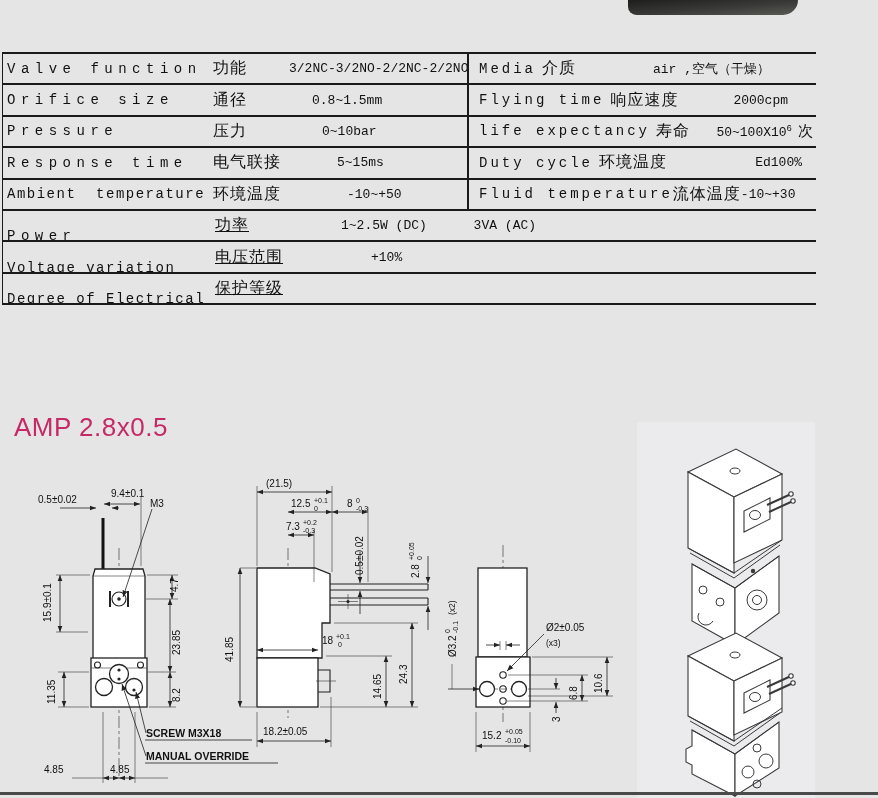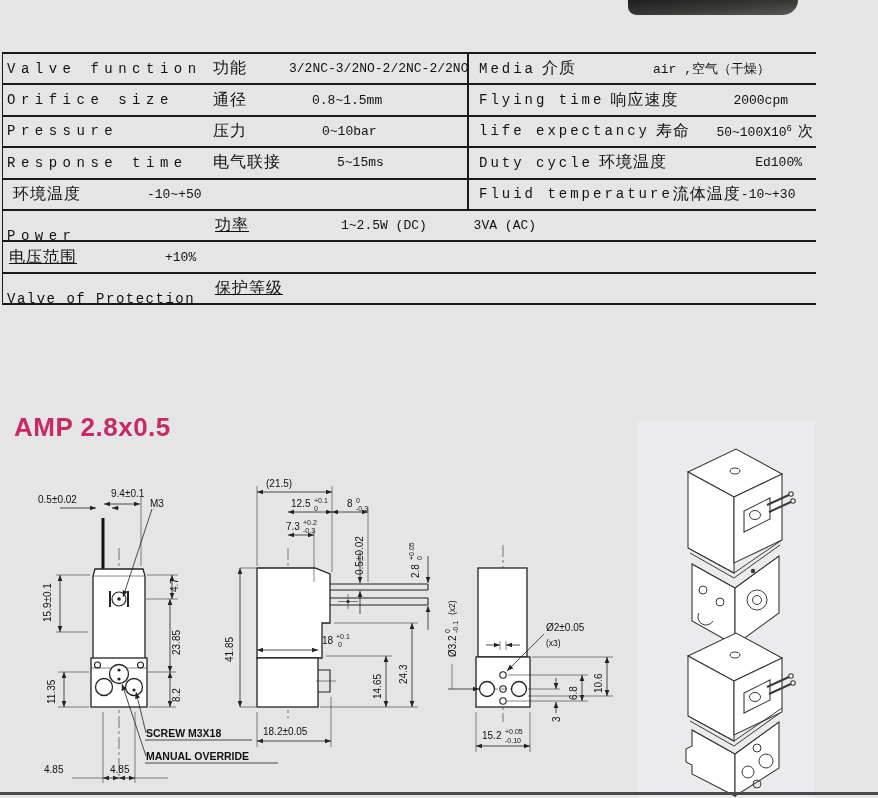--- a/index.html
+++ b/index.html
@@ -33,21 +33,21 @@
   .col-right .tight .cn { margin-left:0; }
   .rv { margin-left:auto; }
   .r0{padding-right:46px}.r1{padding-right:28px}.r2{padding-right:2px}.r3{padding-right:14px}.r4{padding-right:30px}
   .frow .en { width:202px; flex:none;margin-top:21px; }
   .frow .cn { width:126px; flex:none; box-sizing:border-box; padding-left:6px;text-decoration:underline; }
   .f0{padding-left:6px}.f1{padding-left:12px}.f2{padding-left:36px}.f3{padding-left:2px}.f4{padding-left:4px}
   .sup { font-size:9px; vertical-align:super; }
 
   .amp-heading { position:absolute; left:14px; top:412px;
                  font-family:"Liberation Sans","DejaVu Sans",sans-serif;
-                 font-weight:bold; font-size:26px; letter-spacing:0.5px; }
+                 font-weight:normal; font-size:26px; letter-spacing:0.5px; }
 
   .iso-panel { position:absolute; left:637px; top:422px; width:178px; height:376px; background:#ebebed; }
   .iso-svg { position:absolute; left:637px; top:422px; width:178px; height:376px; }
 
   .drawing-svg { position:absolute; left:0; top:440px; width:660px; height:358px; }
 
   .bottom-rule { position:absolute; left:0; top:792px; width:878px; height:3px; background:#4a4a4a; }
 
   
   .ol  { stroke:#222; stroke-width:1.3; fill:#fff; }
@@ -87,20 +87,21 @@
           <span class="en wide">Pressure</span>
           <span class="cn">压力</span>
           <span class="val u2">0~10bar</span>
         </div>
         <div class="trow">
           <span class="en wide">Response time</span>
           <span class="cn">电气联接</span>
           <span class="val u3">5~15ms</span>
         </div>
         <div class="trow">
+          <span class="en">Ambient  temperature</span>
           <span class="cn">环境温度</span>
           <span class="val u4">-10~+50</span>
         </div>
       </div>
       <div class="col-right">
         <div class="trow">
           <span class="en wide">Media</span>
           <span class="cn">介质</span>
           <span class="val rv r0">air ,空气（干燥）</span>
         </div>
@@ -126,25 +127,26 @@
         </div>
       </div>
     </div>
     <div class="tbl-lower">
       <div class="trow frow">
         <span class="en wide">Power</span>
         <span class="cn">功率</span>
         <span class="val f0">1~2.5W (DC)      3VA (AC)</span>
       </div>
       <div class="trow frow">
+        <span class="en">Voltage variation</span>
         <span class="cn">电压范围</span>
         <span class="val f2">+10%</span>
       </div>
       <div class="trow frow">
-        <span class="en">Valve of Protection</span>
+        <span class="en">Degree of Electrical</span>
         <span class="cn">保护等级</span>
       </div>
     </div>
   </div>
 
   <div class="amp-heading" style="color:#c62a66">AMP 2.8x0.5</div>
 
   <div class="iso-panel"></div>
 
   <svg class="drawing-svg" viewBox="0 440 660 358">

